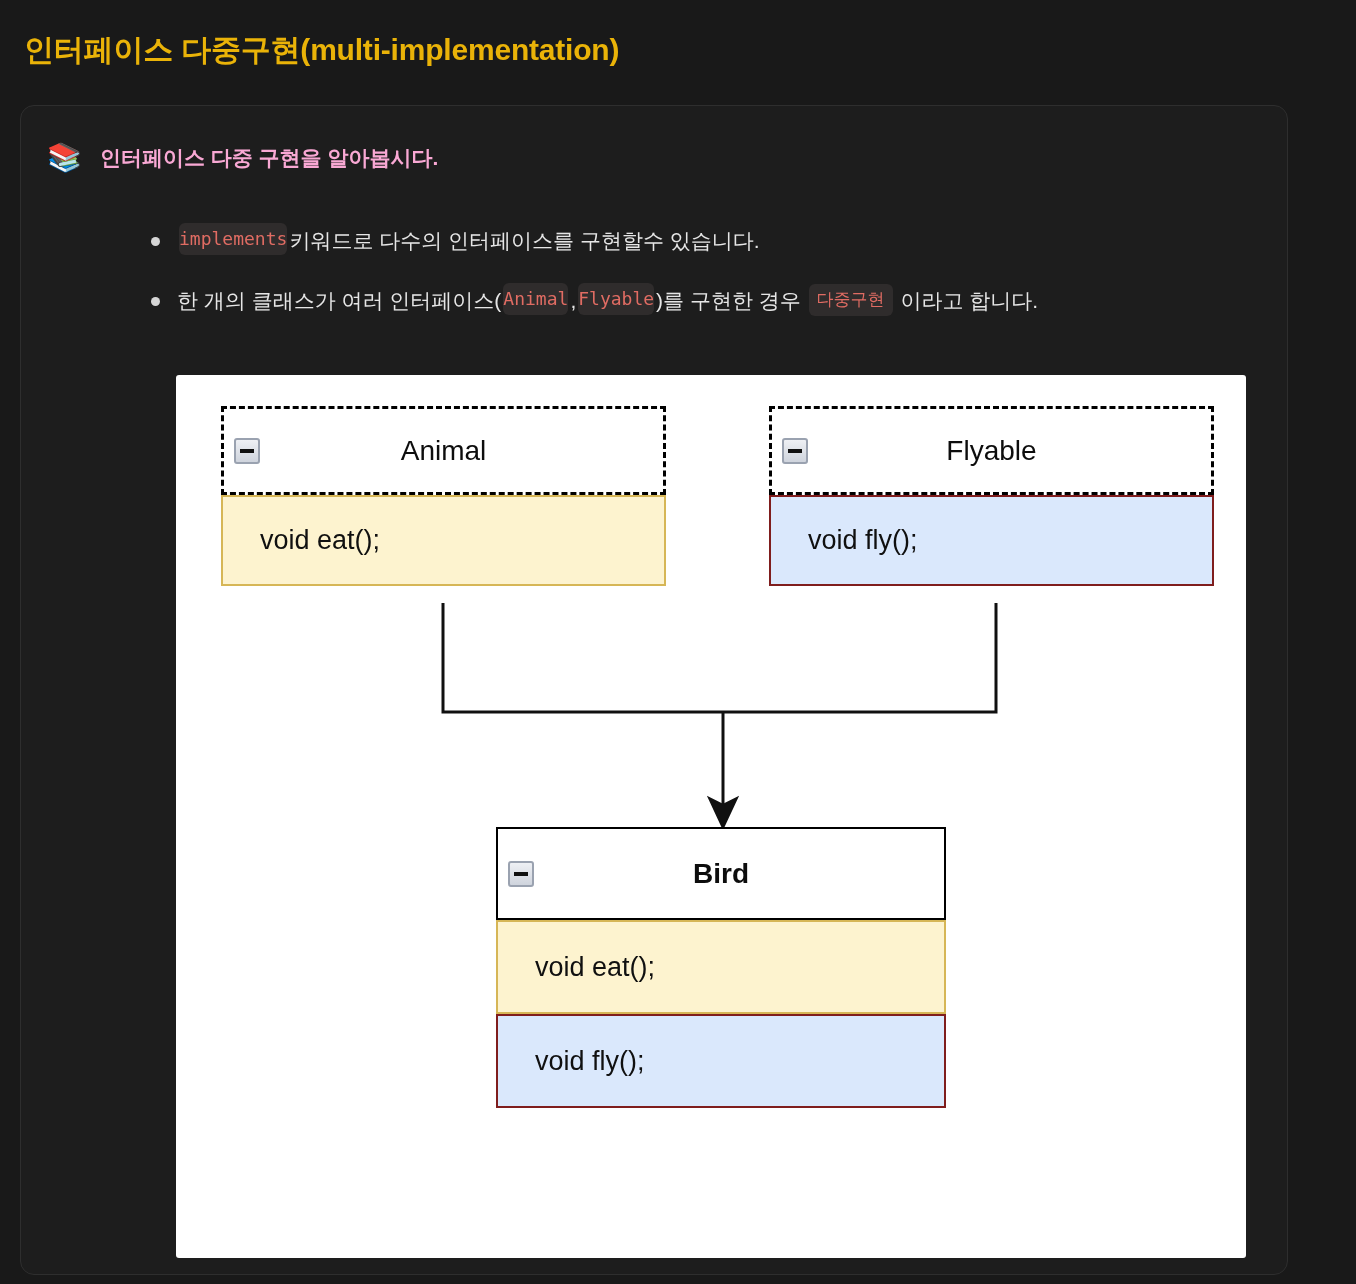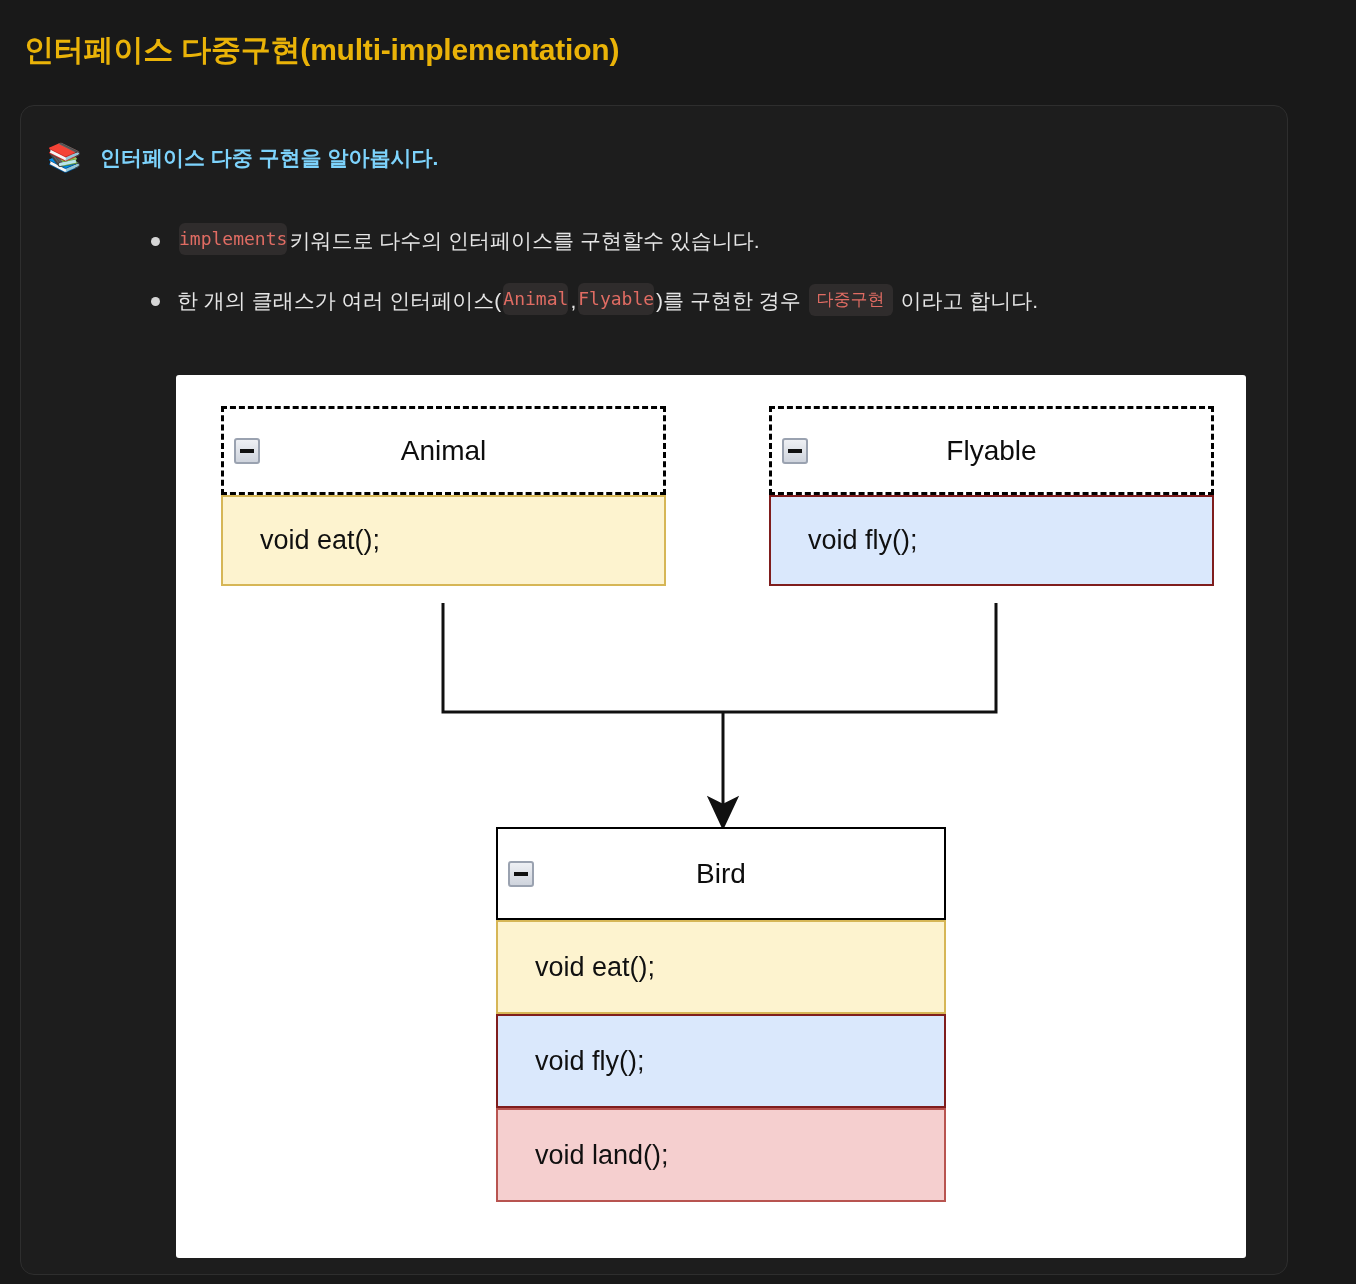--- a/index.html
+++ b/index.html
@@ -44,21 +44,21 @@
     align-items: flex-start;
     gap: 18px;
   }
   .callout-emoji {
     font-size: 28px;
     line-height: 32px;
   }
   .callout-heading {
     font-size: 21px;
     font-weight: 700;
-    color: #7dd3fc;
+    color: #f9a8d4;
     line-height: 32px;
     white-space: nowrap;
   }
 
   
   .bullets {
     position: absolute;
     left: 110px;
     top: 112px;
     width: 1140px;
@@ -131,21 +131,21 @@
     justify-content: center;
   }
   .uml-header.dashed { border: 3px dashed #000000; }
   .uml-header.solid  { border: 2px solid #000000; }
 
   .uml-title {
     font-size: 28px;
     color: #0d0d0d;
     font-family: "Liberation Sans", "DejaVu Sans", sans-serif;
   }
-  .uml-title.bold { font-weight: 400; }
+  .uml-title.bold { font-weight: 700; }
 
   .collapse-icon {
     position: absolute;
     left: 10px;
     top: 50%;
     transform: translateY(-50%);
     width: 26px;
     height: 26px;
     background: linear-gradient(#eef0f4, #cfd4dd);
     border: 2px solid #9aa2b0;
@@ -235,19 +235,18 @@
         <div class="uml-row row-blue" style="height:91px;">void fly();</div>
       </div>
 
       <div class="uml-box" style="left:320px; top:452px; width:450px;">
         <div class="uml-header solid" style="height:93px;">
           <span class="collapse-icon"></span>
           <span class="uml-title bold">Bird</span>
         </div>
         <div class="uml-row row-yellow" style="height:94px;">void eat();</div>
         <div class="uml-row row-blue" style="height:94px;">void fly();</div>
-        <div class="uml-row row-red" style="height:94px;">void land();</div>
       </div>
 
     </div>
   </div>
 
 </div>
 
 </body></html>

